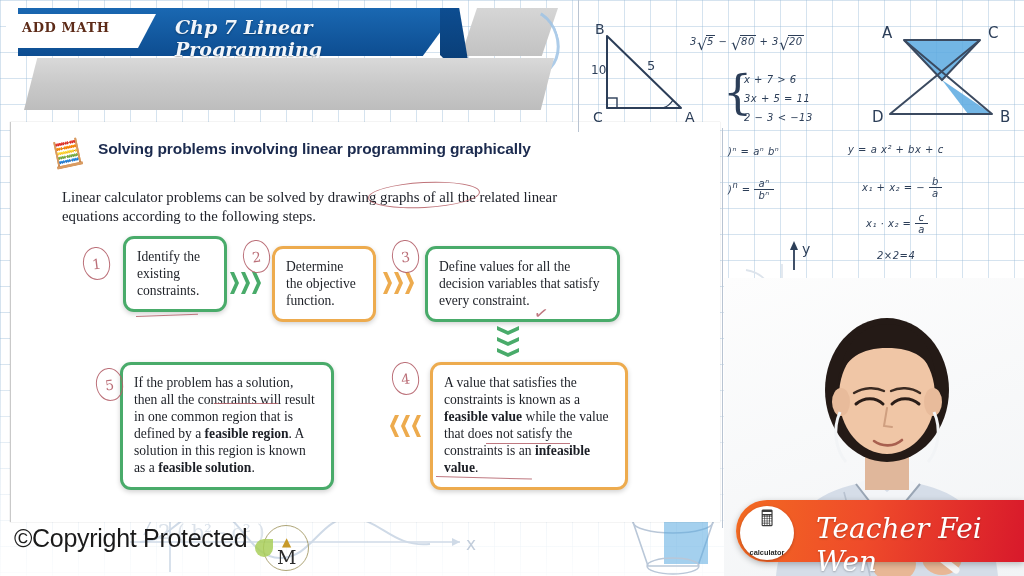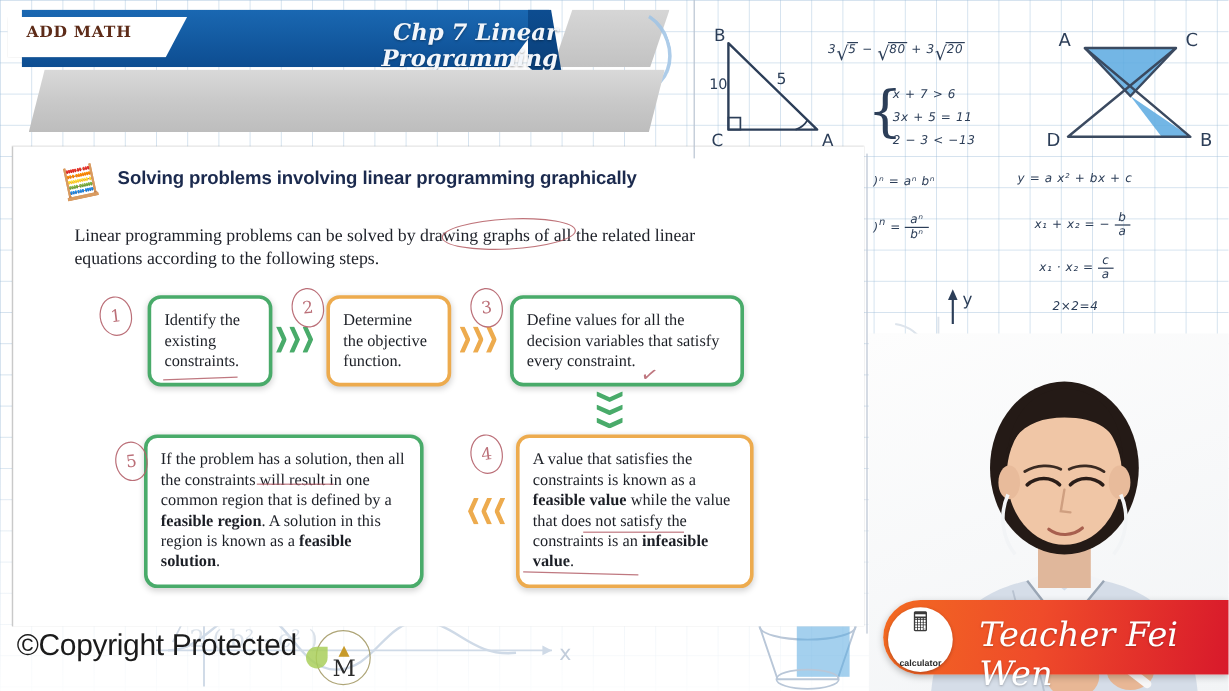--- a/index.html
+++ b/index.html
@@ -49,21 +49,21 @@
     background:#ffffff;
     clip-path: polygon(0 0, 100% 0, 88% 100%, 0 100%);
     box-shadow: 0 1px 3px rgba(0,0,0,0.20);
   }
   .chip-label {
     position:absolute; left:22px; top:20px; width:140px;
     font-family:"DejaVu Serif", serif;
     font-size:13px; font-weight:700; color:#5d2b18; letter-spacing:0.6px;
   }
   .ribbon-title {
-    position:absolute; left:175px; top:16px; width:290px; text-align:right;
+    position:absolute; left:175px; top:16px; width:290px; text-align:left;
     font-family:"DejaVu Serif", serif;
     font-size:19px; font-style:italic; font-weight:600; color:#f2f6fb;
     text-shadow: 0 1px 2px rgba(0,0,0,0.35);
   }
   .subtitle-bar {
     position:absolute; left:24px; top:58px; width:530px; height:52px;
     background: linear-gradient(180deg,#d9d9d9 0%, #c9c9c9 50%, #bdbdbd 100%);
     clip-path: polygon(2.5% 0, 100% 0, 97.5% 100%, 0 100%);
     box-shadow: 0 3px 6px rgba(0,0,0,0.22);
   }
@@ -116,24 +116,24 @@
     position:absolute; border-radius:11px; background:#ffffff;
     box-shadow: 0 2px 5px rgba(0,0,0,0.18);
     padding:9px 11px;
     font-family:"Liberation Serif", serif;
     font-size:13.6px; line-height:17px; color:#1c1f26;
   }
   .fbox.green { border:3.5px solid #49ab6a; }
   .fbox.orange { border:3.5px solid #edab4e; }
   .fbox b { font-weight:700; }
 
-  #box1 { left:123px; top:246px; width:104px; height:76px; }
+  #box1 { left:123px; top:236px; width:104px; height:76px; }
   #box2 { left:272px; top:246px; width:104px; height:76px; }
   #box3 { left:425px; top:246px; width:195px; height:76px; }
-  #box4 { left:120px; top:362px; width:233px; height:128px; }
+  #box4 { left:120px; top:362px; width:214px; height:128px; }
   #box5 { left:430px; top:362px; width:198px; height:128px; }
 
   
   .chev { position:absolute; display:flex; }
   .chev span {
     display:block; width:9px; height:22px;
     clip-path: polygon(0 0, 55% 50%, 0 100%, 45% 100%, 100% 50%, 45% 0);
   }
   .chev.down span { width:22px; height:9px;
     clip-path: polygon(0 0, 50% 55%, 100% 0, 100% 45%, 50% 100%, 0 45%); }
@@ -296,21 +296,21 @@
 
   <div class="sheet"></div>
   <div class="sheet-edge"></div>
 
   <div class="head-row">
     <div class="calc-emoji">🧮</div>
     <div class="section-head">Solving problems involving linear programming graphically</div>
   </div>
 
   <div class="intro">
-    <div>Linear programming problems can be solved by drawing graphs of all the related linear</div>
+    <div>Linear calculator problems can be solved by drawing graphs of all the related linear</div>
     <div>equations according to the following steps.</div>
   </div>
   <div class="circle-mark"></div>
 
   <div class="fbox green" id="box1">Identify the existing constraints.</div>
   <div class="chev g" id="chev1">
     <span></span>
       <span></span>
       <span></span>
   </div>

